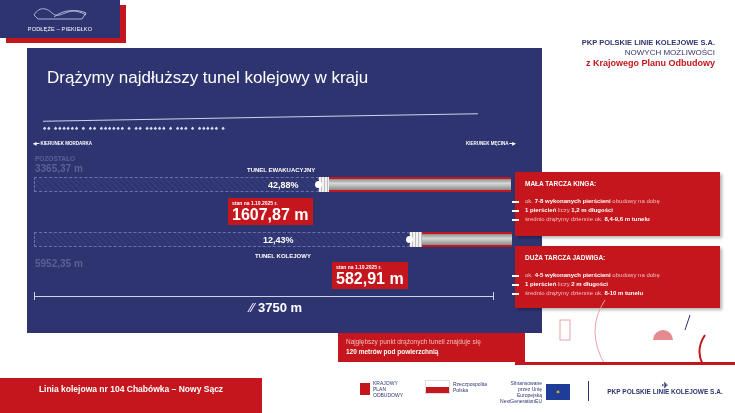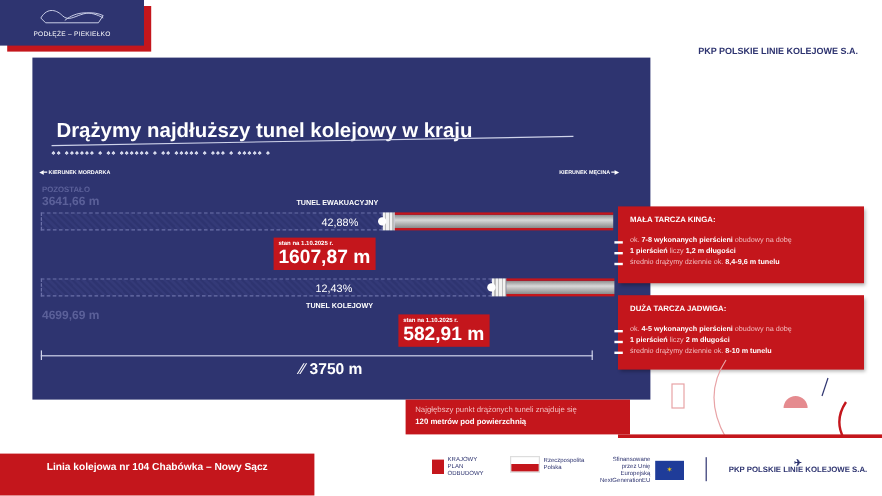--- a/index.html
+++ b/index.html
@@ -4,36 +4,36 @@
 <style>
   * { box-sizing: border-box; margin: 0; padding: 0; }
   body { width: 735px; height: 413px; background: #ffffff; position: relative; overflow: hidden; font-family: "Liberation Sans", sans-serif; }
   .abs { position: absolute; }
   .navy { background: #2e3470; }
   .red { background: #c4161c; }
   #top-badge { left: 0; top: 0; width: 120px; height: 38px; }
   #top-badge-red { left: 6px; top: 5px; width: 120px; height: 38px; }
   #top-badge-label { left: 0; top: 26px; width: 120px; text-align: center; color: #fff; font-size: 5.5px; letter-spacing: 0.2px; }
   #main-panel { left: 27px; top: 48px; width: 515px; height: 285px; }
-  #title { left: 47px; top: 68px; color: #fff; font-size: 17px; font-weight: bold; margin-top: 31px; }
+  #title { left: 47px; top: 68px; color: #fff; font-size: 17px; font-weight: normal; }
   #right-header { right: 20px; top: 38px; width: 180px; text-align: right; }
   .pkp-small { color: #2e3470; font-size: 7.5px; font-weight: bold; }
   .na-torach { color: #2e3470; font-size: 23px; font-weight: 900; letter-spacing: 0.5px; margin-top: 4px; line-height: 22px; }
   .nowych { color: #2e3470; font-size: 8px; margin-top: 1px; }
   .dzieki { color: #c4161c; font-size: 9px; font-weight: bold; margin-top: 12px; line-height: 12px; }
   .ground { left: 43px; top: 117px; width: 435px; height: 10px; border-top: 1px solid #cfd3ea; transform: rotate(-1deg); }
   .trees { left: 43px; top: 125px; width: 480px; color: #dfe2f2; font-size: 6px; letter-spacing: 1px; white-space: nowrap; }
   .dir { font-size: 4.5px; color: #fff; font-weight: bold; }
   .faded { color: #5b6099; }
   .remaining-label { left: 35px; top: 155px; font-size: 6.5px; font-weight: bold; }
   .remaining-val { left: 35px; top: 163px; font-size: 10px; font-weight: bold; }
   .tube-dashed { border: 1px dashed #6b70a8; background: repeating-linear-gradient(45deg, #343a78 0 2px, #2e3470 2px 4px); height: 15px; }
   .tube-bored { height: 15px; background: linear-gradient(#8d8d8d, #d8d8d8 40%, #8a8a8a); border-top: 2px solid #c4161c; border-bottom: 2px solid #c4161c; }
   .tube-head { height: 15px; background: repeating-linear-gradient(90deg, #f2f2f2 0 2px, #bdbdbd 2px 3px); }
-  .pct { color: #fff; font-size: 9px; font-weight: normal; }
+  .pct { color: #fff; font-size: 9px; font-weight: bold; }
   .tunnel-label { color: #fff; font-size: 6px; font-weight: bold; }
   .stat-box { background: #c4161c; padding: 2px 4px; }
   .stat-date { color: #fff; font-size: 5px; font-weight: bold; }
   .stat-val { color: #fff; font-size: 16px; font-weight: bold; line-height: 17px; }
   .total-line { left: 34px; top: 296px; width: 460px; height: 1px; background: #cfd3ea; }
   .total-tick { width: 1px; height: 8px; background: #cfd3ea; top: 292px; }
   .total-val { left: 250px; top: 300px; color: #fff; font-size: 13px; font-weight: bold; }
   .info-box { left: 515px; width: 205px; background: #c4161c; padding: 8px 10px; box-shadow: 2px 2px 3px rgba(0,0,0,0.3); }
   .info-title { color: #fff; font-size: 6.5px; font-weight: bold; margin-bottom: 10px; }
   .info-line { color: #fff; font-size: 6px; line-height: 9px; position: relative; }
@@ -55,47 +55,49 @@
     <path d="M24 14 C34 6, 46 6, 56 12" fill="none" stroke="#cfd3ea" stroke-width="0.8"></path>
   </svg>
 </div>
 <div class="abs" id="top-badge-label">PODŁĘŻE – PIEKIEŁKO</div>
 
 <div class="abs navy" id="main-panel"></div>
 <div class="abs" id="title">Drążymy najdłuższy tunel kolejowy w kraju</div>
 
 <div class="abs" id="right-header">
   <div class="pkp-small">PKP POLSKIE LINIE KOLEJOWE S.A.</div>
+  <div class="nowych">NOWYCH MOŻLIWOŚCI</div>
+  <div class="dzieki" style="margin-top:0">z Krajowego Planu Odbudowy</div>
 </div>
 
 <div class="abs ground"></div>
 <div class="abs trees">♠♠ ♠♠♠♠♠♠  ♠            ♠♠ ♠♠♠♠♠♠ ♠       ♠♠ ♠♠♠♠♠ ♠    ♠♠♠ ♠ ♠♠♠♠♠ ♠</div>
 <div class="abs dir" style="left:33px;top:141px">◀━ <span>KIERUNEK MORDARKA</span></div>
 <div class="abs dir" style="left:466px;top:141px"><span>KIERUNEK MĘCINA</span> ━▶</div>
 
 <div class="abs faded remaining-label">POZOSTAŁO</div>
-<div class="abs faded remaining-val">3641,66 m</div>
+<div class="abs faded remaining-val">3365,37 m</div>
 <div class="abs tunnel-label" style="left:247px;top:167px">TUNEL EWAKUACYJNY</div>
 <div class="abs tube-dashed" style="left:34px;top:177px;width:285px"></div>
 <div class="abs pct" style="left:268px;top:180px">42,88%</div>
 <div class="abs tube-head" style="left:319px;top:177px;width:10px"></div>
 <div class="abs tube-bored" style="left:329px;top:177px;width:182px"></div>
 <div class="abs" style="left:315px;top:181px;width:7px;height:7px;border-radius:50%;background:#fff"></div>
 <div class="abs stat-box" style="left:228px;top:198px">
   <div class="stat-date">stan na 1.10.2025 r.</div>
   <div class="stat-val">1607,87 m</div>
 </div>
 
 <div class="abs tube-dashed" style="left:34px;top:232px;width:376px"></div>
 <div class="abs pct" style="left:263px;top:235px">12,43%</div>
 <div class="abs tube-head" style="left:410px;top:232px;width:12px"></div>
 <div class="abs tube-bored" style="left:422px;top:232px;width:90px"></div>
 <div class="abs" style="left:406px;top:236px;width:7px;height:7px;border-radius:50%;background:#fff"></div>
 <div class="abs tunnel-label" style="left:255px;top:253px">TUNEL KOLEJOWY</div>
-<div class="abs faded remaining-val" style="top:258px">4699,69 m</div>
+<div class="abs faded remaining-val" style="top:258px">5952,35 m</div>
 <div class="abs stat-box" style="left:332px;top:262px">
   <div class="stat-date">stan na 1.10.2025 r.</div>
   <div class="stat-val">582,91 m</div>
 </div>
 
 <div class="abs total-line"></div>
 <div class="abs total-tick" style="left:34px"></div>
 <div class="abs total-tick" style="left:493px"></div>
 <div class="abs total-val"><span style="font-weight:normal">⁄⁄ </span><span>3750 m</span></div>
 

